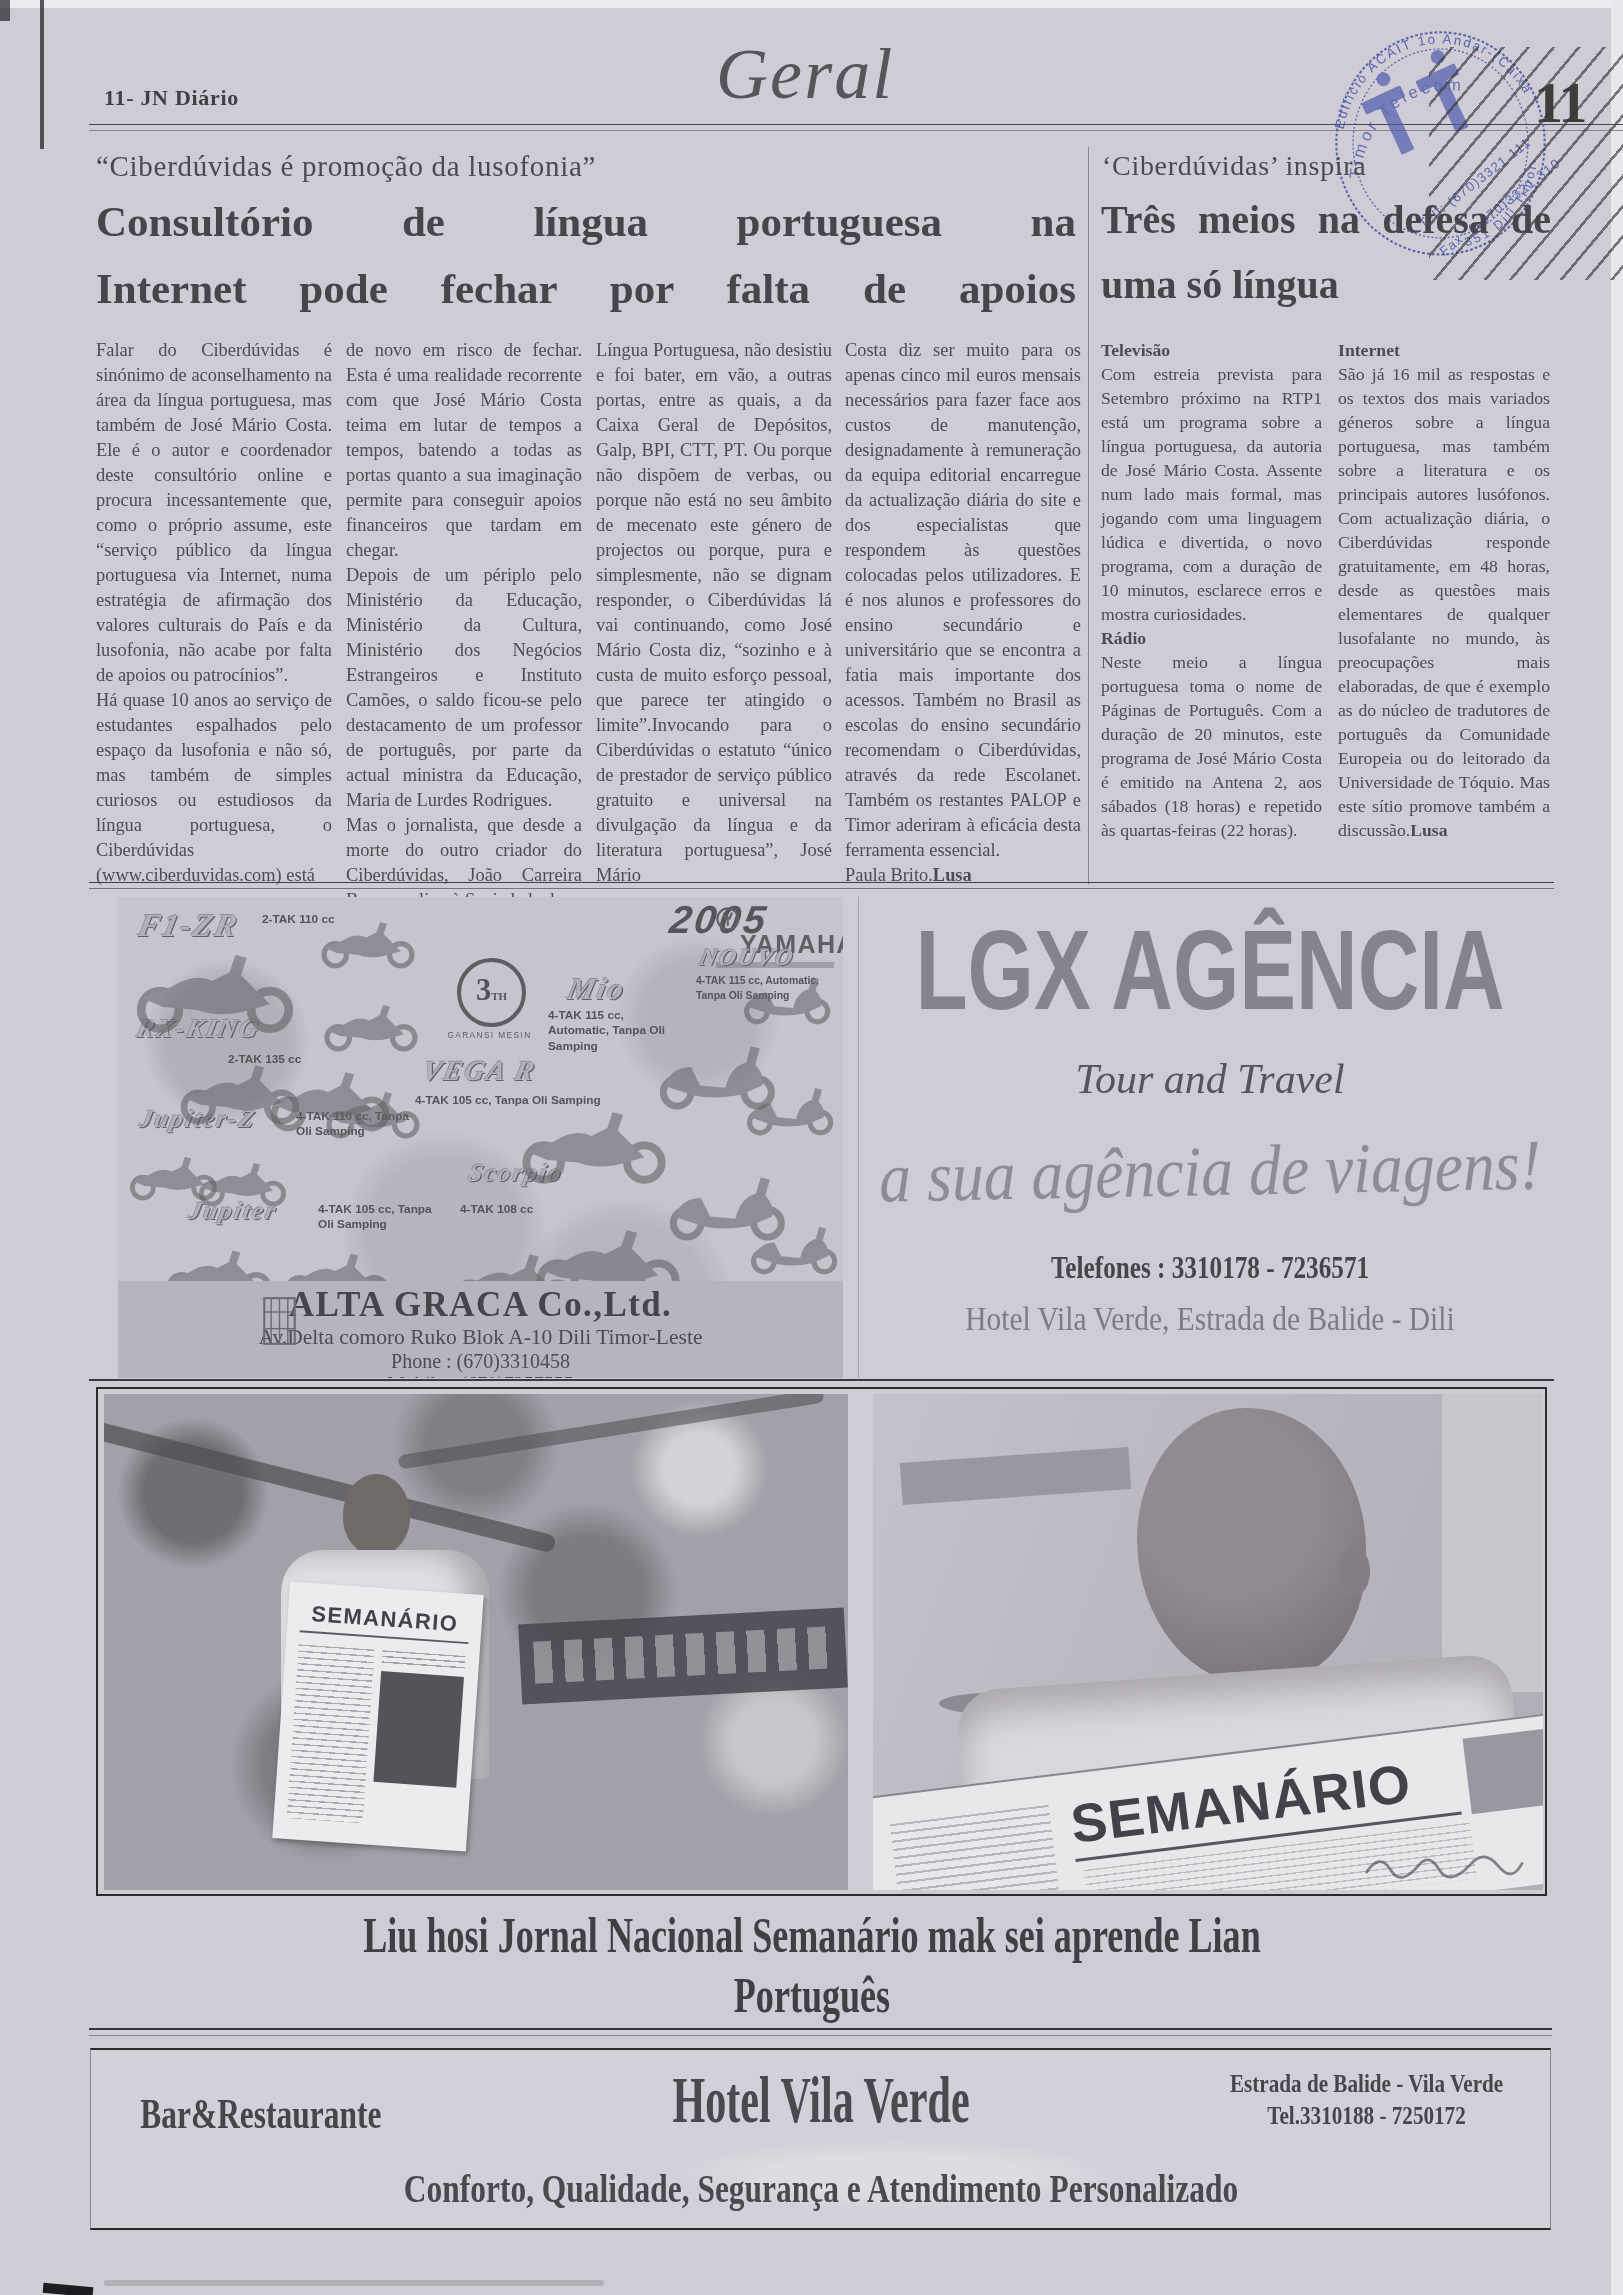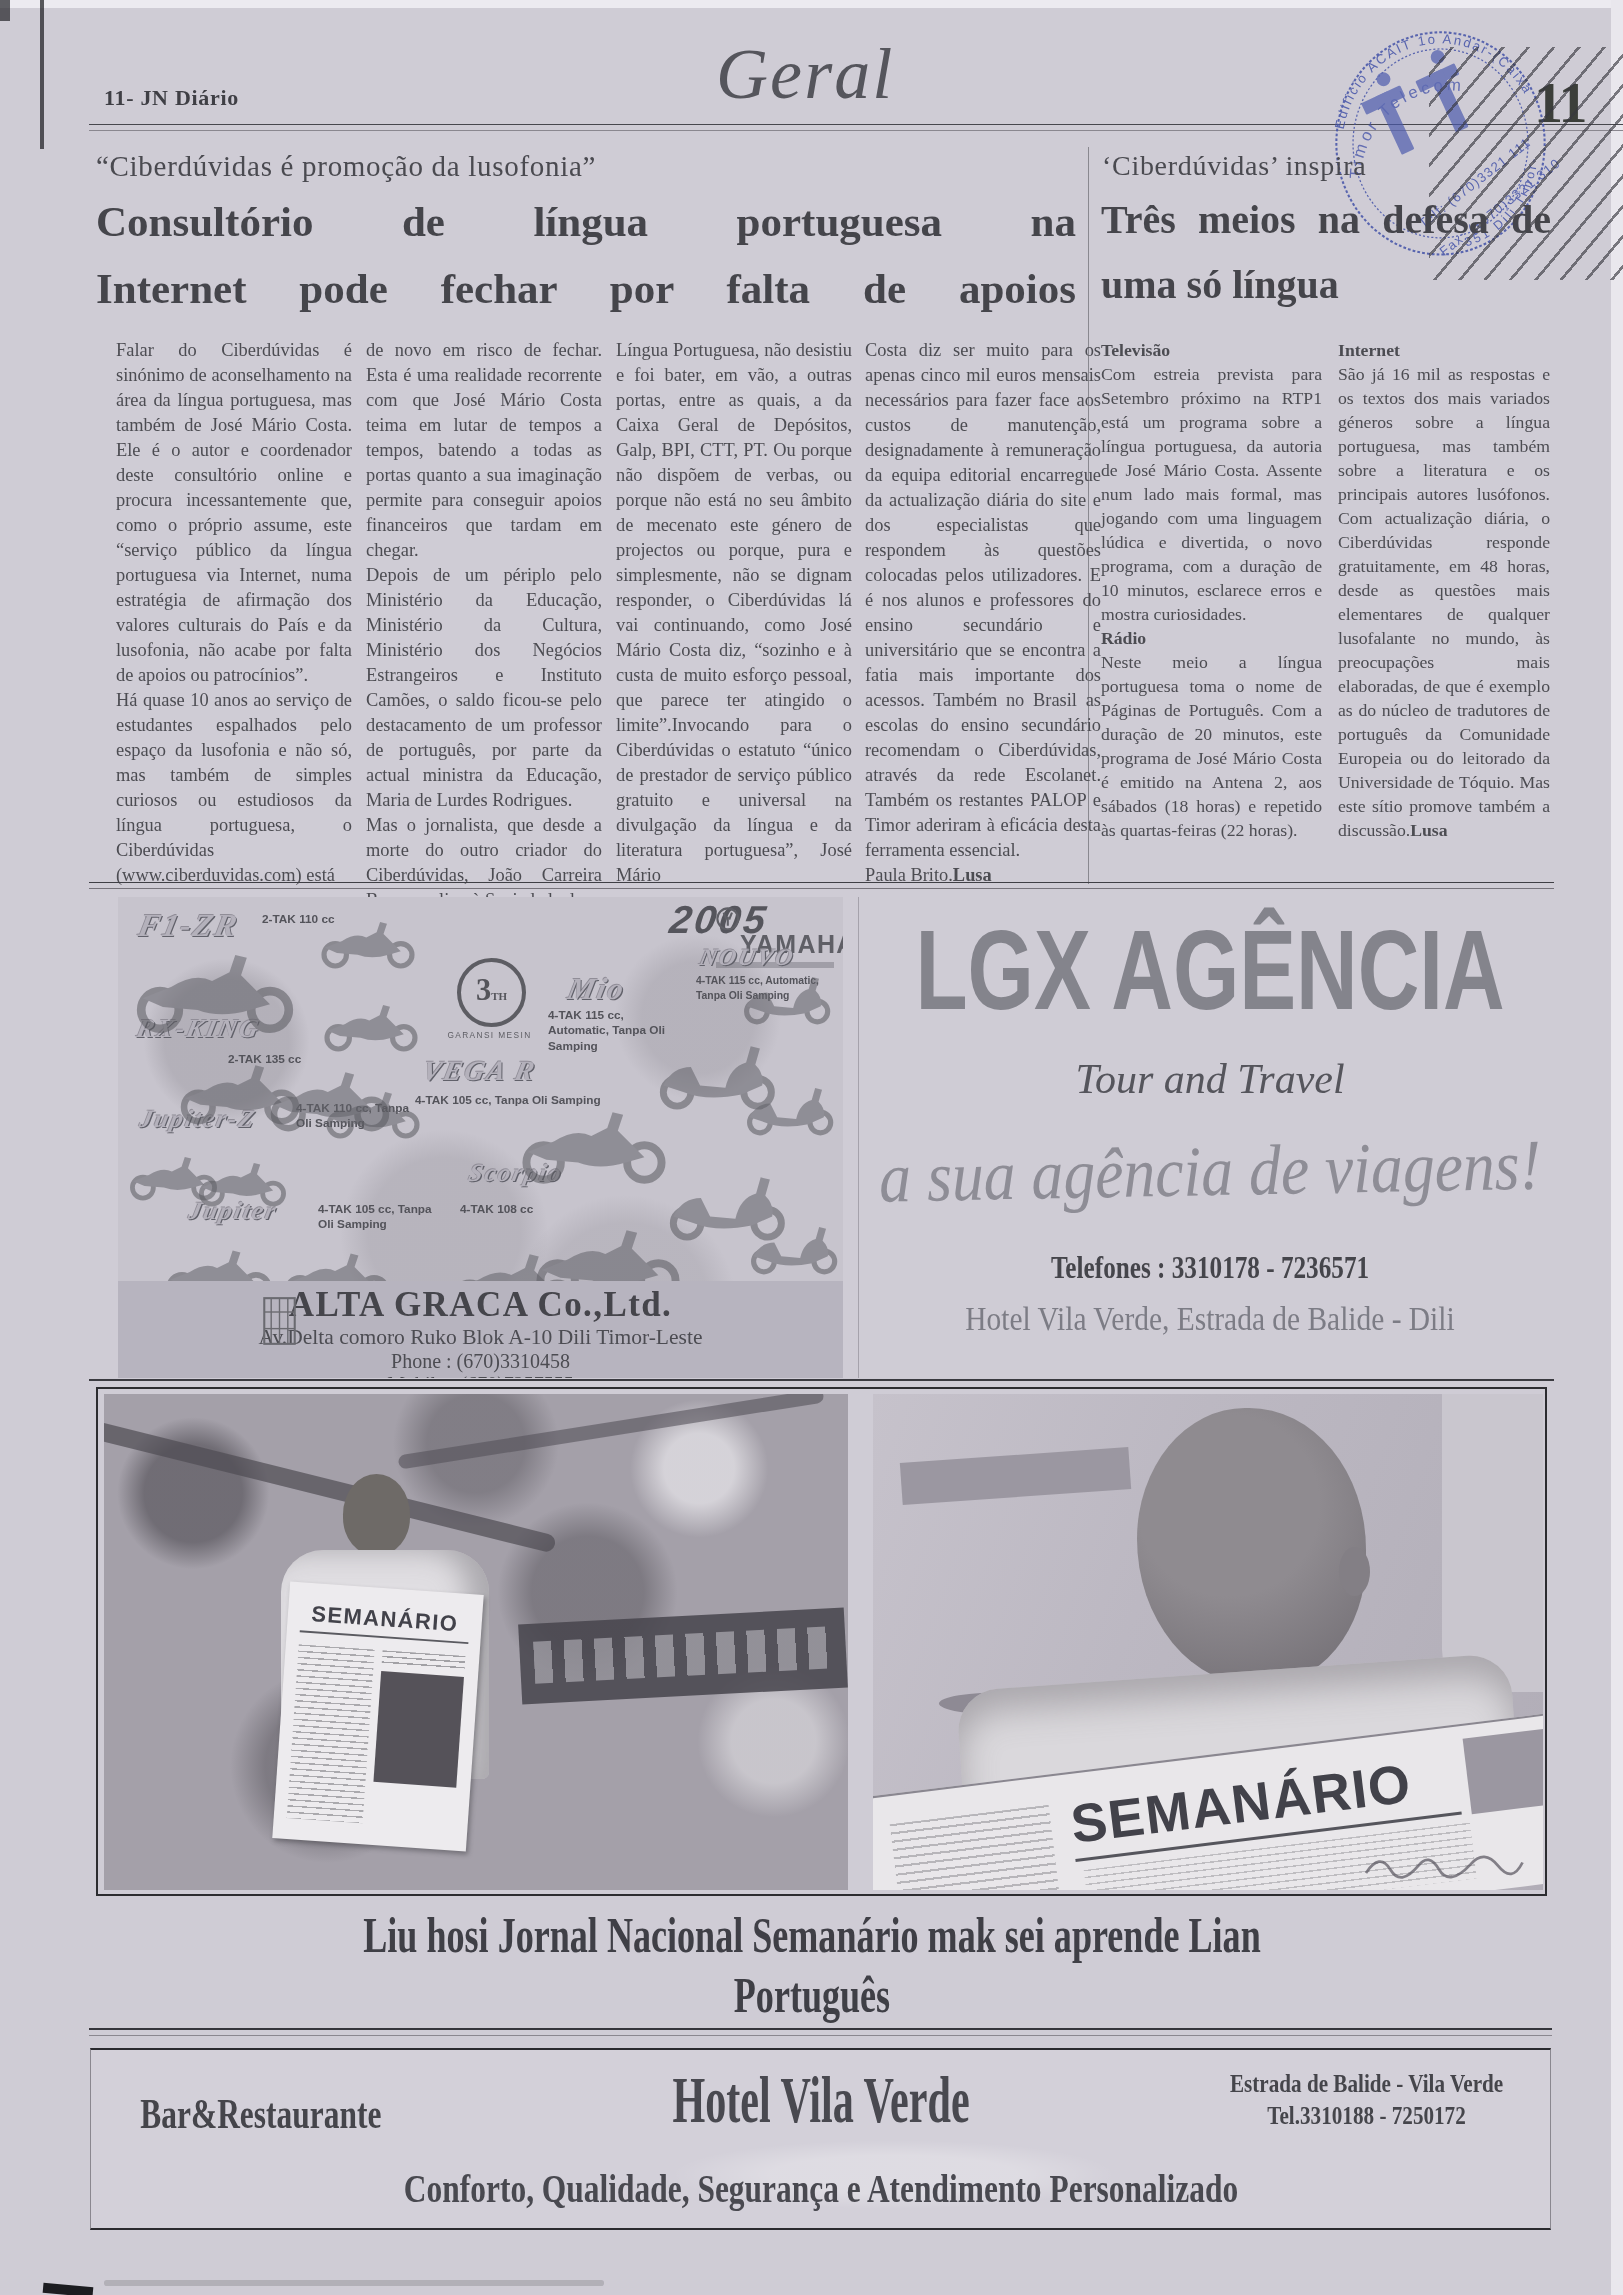--- a/index.html
+++ b/index.html
@@ -10,21 +10,21 @@
   
   .edition{font-size:22px;font-weight:bold;color:#3f3f45;letter-spacing:0.7px;}
   .geral{font-size:72px;font-style:italic;color:#55555c;letter-spacing:2.1px;}
   .pagenum{font-size:58px;font-weight:bold;color:#3c3f3a;letter-spacing:-1.4px;}
   .rule{background:#47474d;}
   
   .kicker{font-size:29px;color:#4a4a50;letter-spacing:0.7px;}
   .headline{font-size:43px;font-weight:bold;color:#45454b;line-height:1.0;
             text-align:justify;text-align-last:justify;letter-spacing:0px;}
   .headline2{font-size:40px;font-weight:bold;color:#45454b;line-height:1.0;}
-  .bodycol{font-size:18.4px;line-height:25px;text-align:justify;color:#4c4c52;margin-left:20px;}
+  .bodycol{font-size:18.4px;line-height:25px;text-align:justify;color:#4c4c52;}
   .bodycol p{margin:0;}
   .sidecol{font-size:17.7px;line-height:24px;text-align:justify;color:#4c4c52;}
   .subhead{font-weight:bold;}
   .byline b{font-weight:bold;}
   
   .yam-ad{background:
      radial-gradient(circle at 15% 30%, rgba(120,117,125,.25) 0 62px, transparent 83px),
      radial-gradient(circle at 45% 70%, rgba(120,117,125,.2) 0 76px, transparent 104px),
      radial-gradient(circle at 80% 25%, rgba(120,117,125,.22) 0 56px, transparent 83px),
      radial-gradient(circle at 70% 85%, rgba(120,117,125,.18) 0 83px, transparent 111px),
@@ -201,21 +201,21 @@
     <div class="abs chrome" style="left:450px;top:75px;font-size:30.5px;">Mio</div>
     <div class="abs spec" style="left:430px;top:111px;width:139px;">4-TAK 115 cc, Automatic, Tanpa Oli Samping</div>
 
     <div class="abs chrome" style="left:582px;top:47px;font-size:23.6px;">NOUVO</div>
     <div class="abs spec" style="left:578px;top:76px;width:139px;font-size:10.4px;">4-TAK 115 cc, Automatic, Tanpa Oli Samping</div>
 
     <div class="abs chrome" style="left:19.4px;top:117px;font-size:26px;">RX-KING</div>
     <div class="abs spec" style="left:110px;top:155px;width:104px;">2-TAK 135 cc</div>
 
     <div class="abs chrome" style="left:22px;top:208px;font-size:25px;">Jupiter-Z</div>
-    <div class="abs spec" style="left:178px;top:204px;width:118px;">4-TAK 110 cc, Tanpa Oli Samping</div>
+    <div class="abs spec" style="left:178px;top:212px;width:118px;">4-TAK 110 cc, Tanpa Oli Samping</div>
 
     <div class="abs chrome" style="left:351px;top:262px;font-size:25px;">Scorpio</div>
     <div class="abs spec" style="left:342px;top:305px;width:97px;">4-TAK 108 cc</div>
 
     <div class="abs chrome" style="left:71px;top:300px;font-size:25px;">Jupiter</div>
     <div class="abs spec" style="left:200px;top:305px;width:125px;">4-TAK 105 cc, Tanpa Oli Samping</div>
 
     <svg class="abs bike" style="left:10.4px;top:26px;" width="174" height="116" viewBox="0 0 250 167">
         <use href="#bike"></use>
       </svg>

